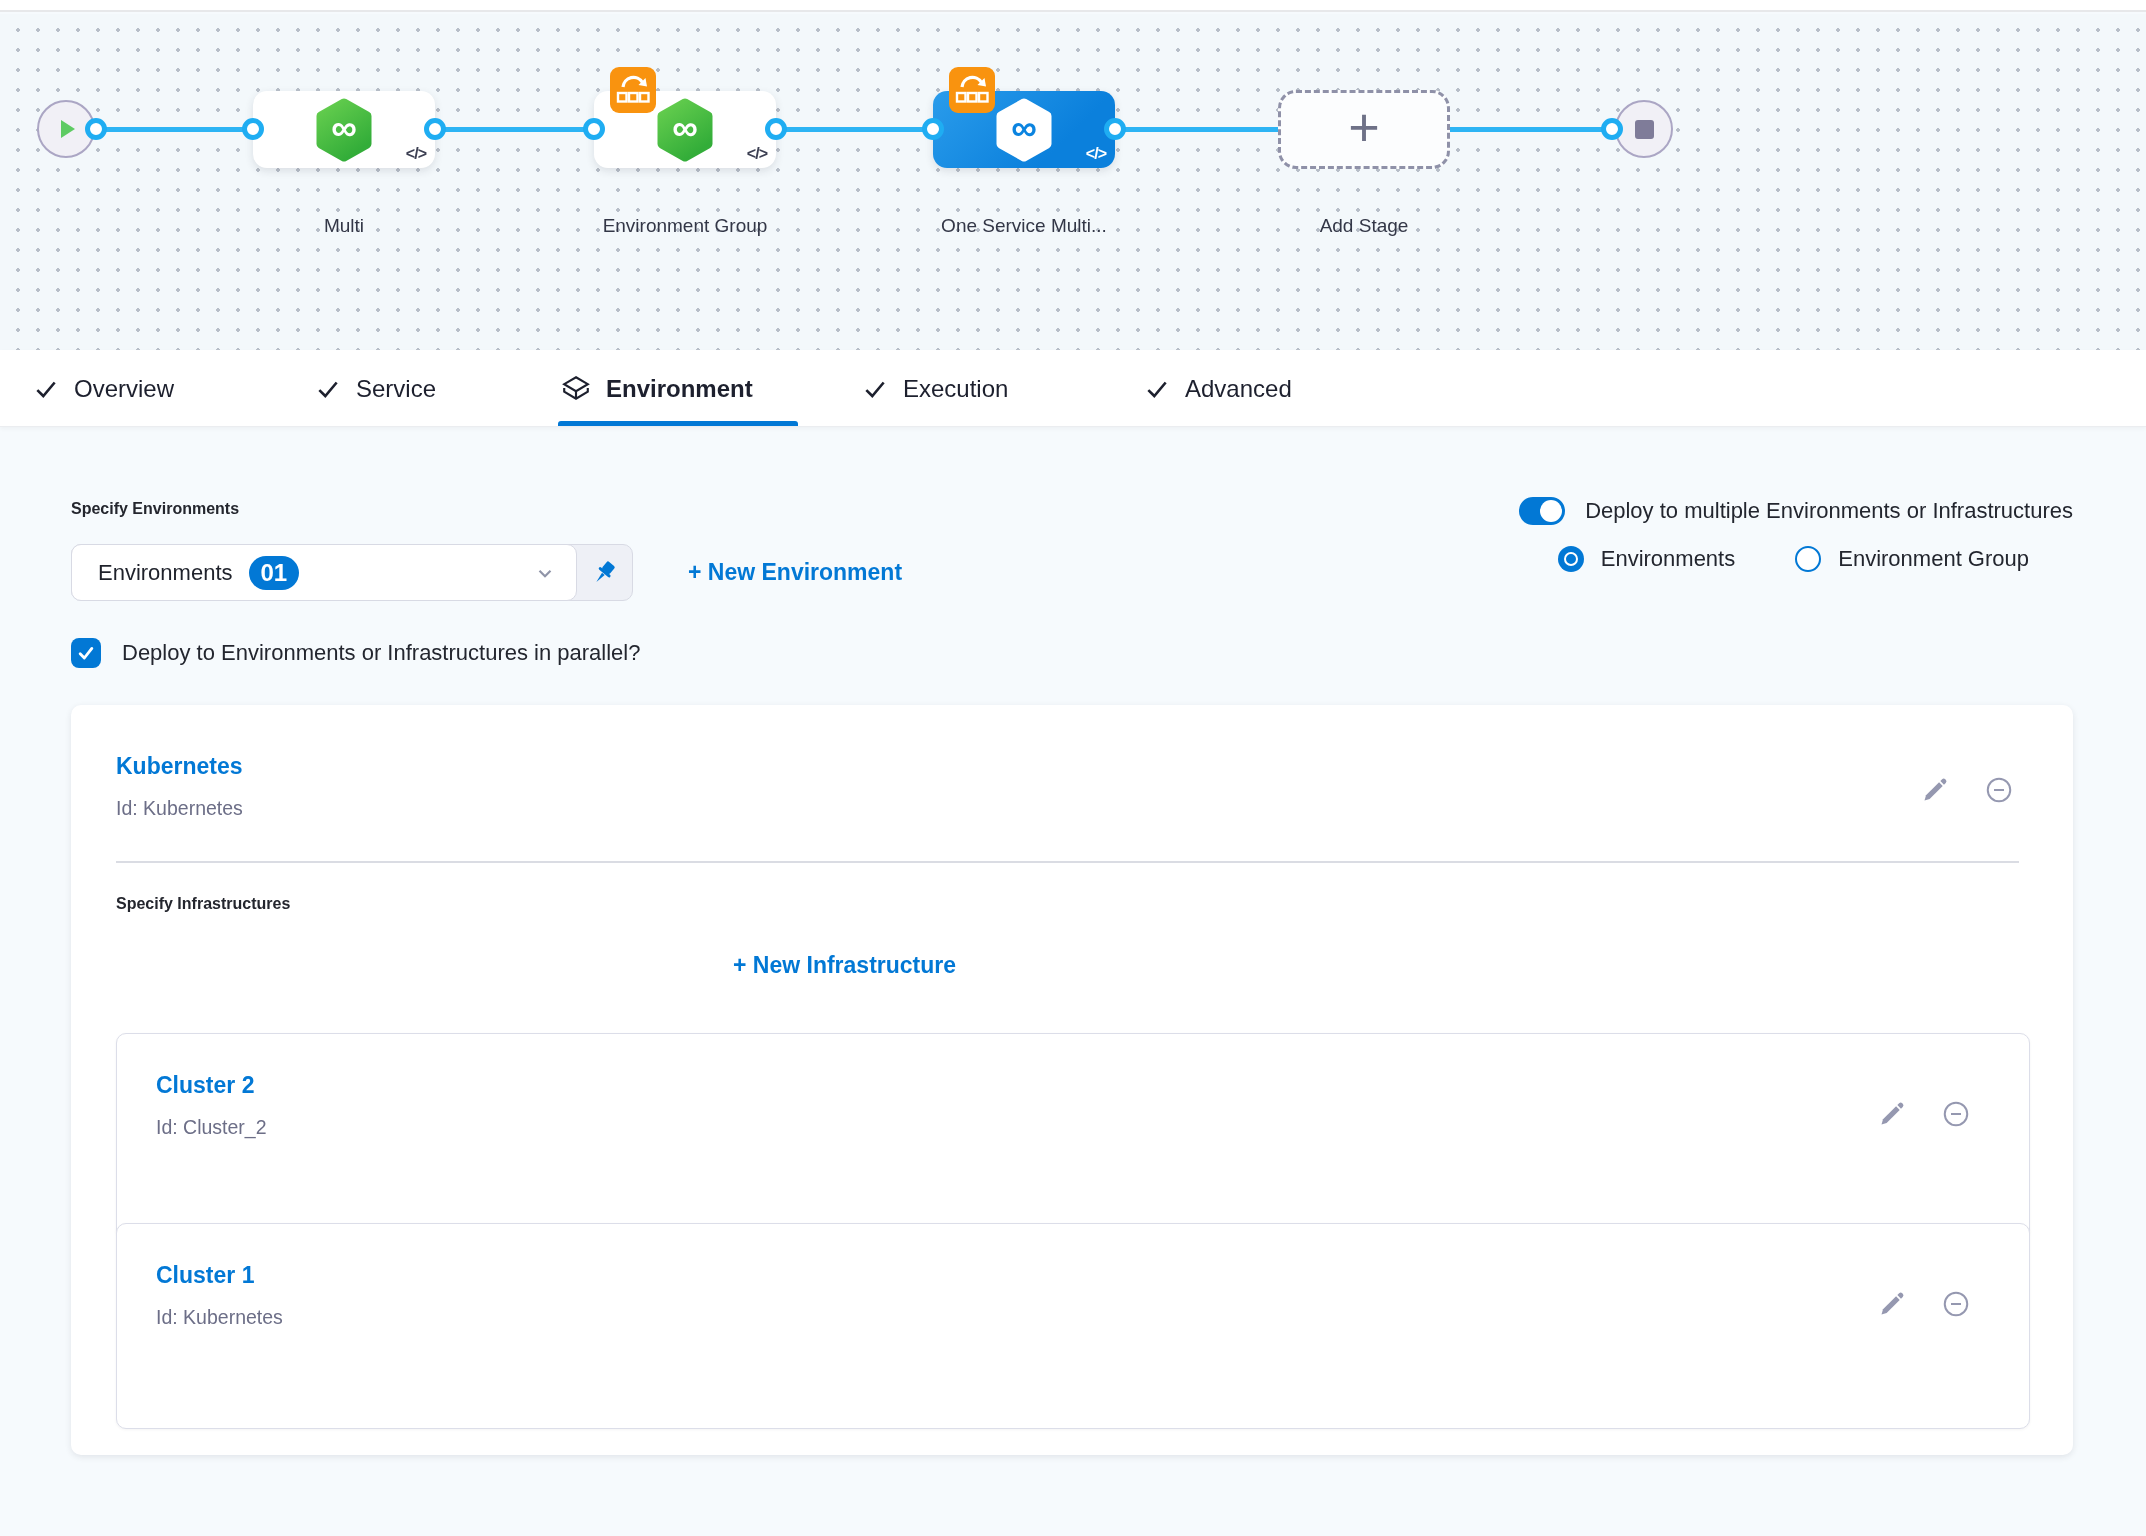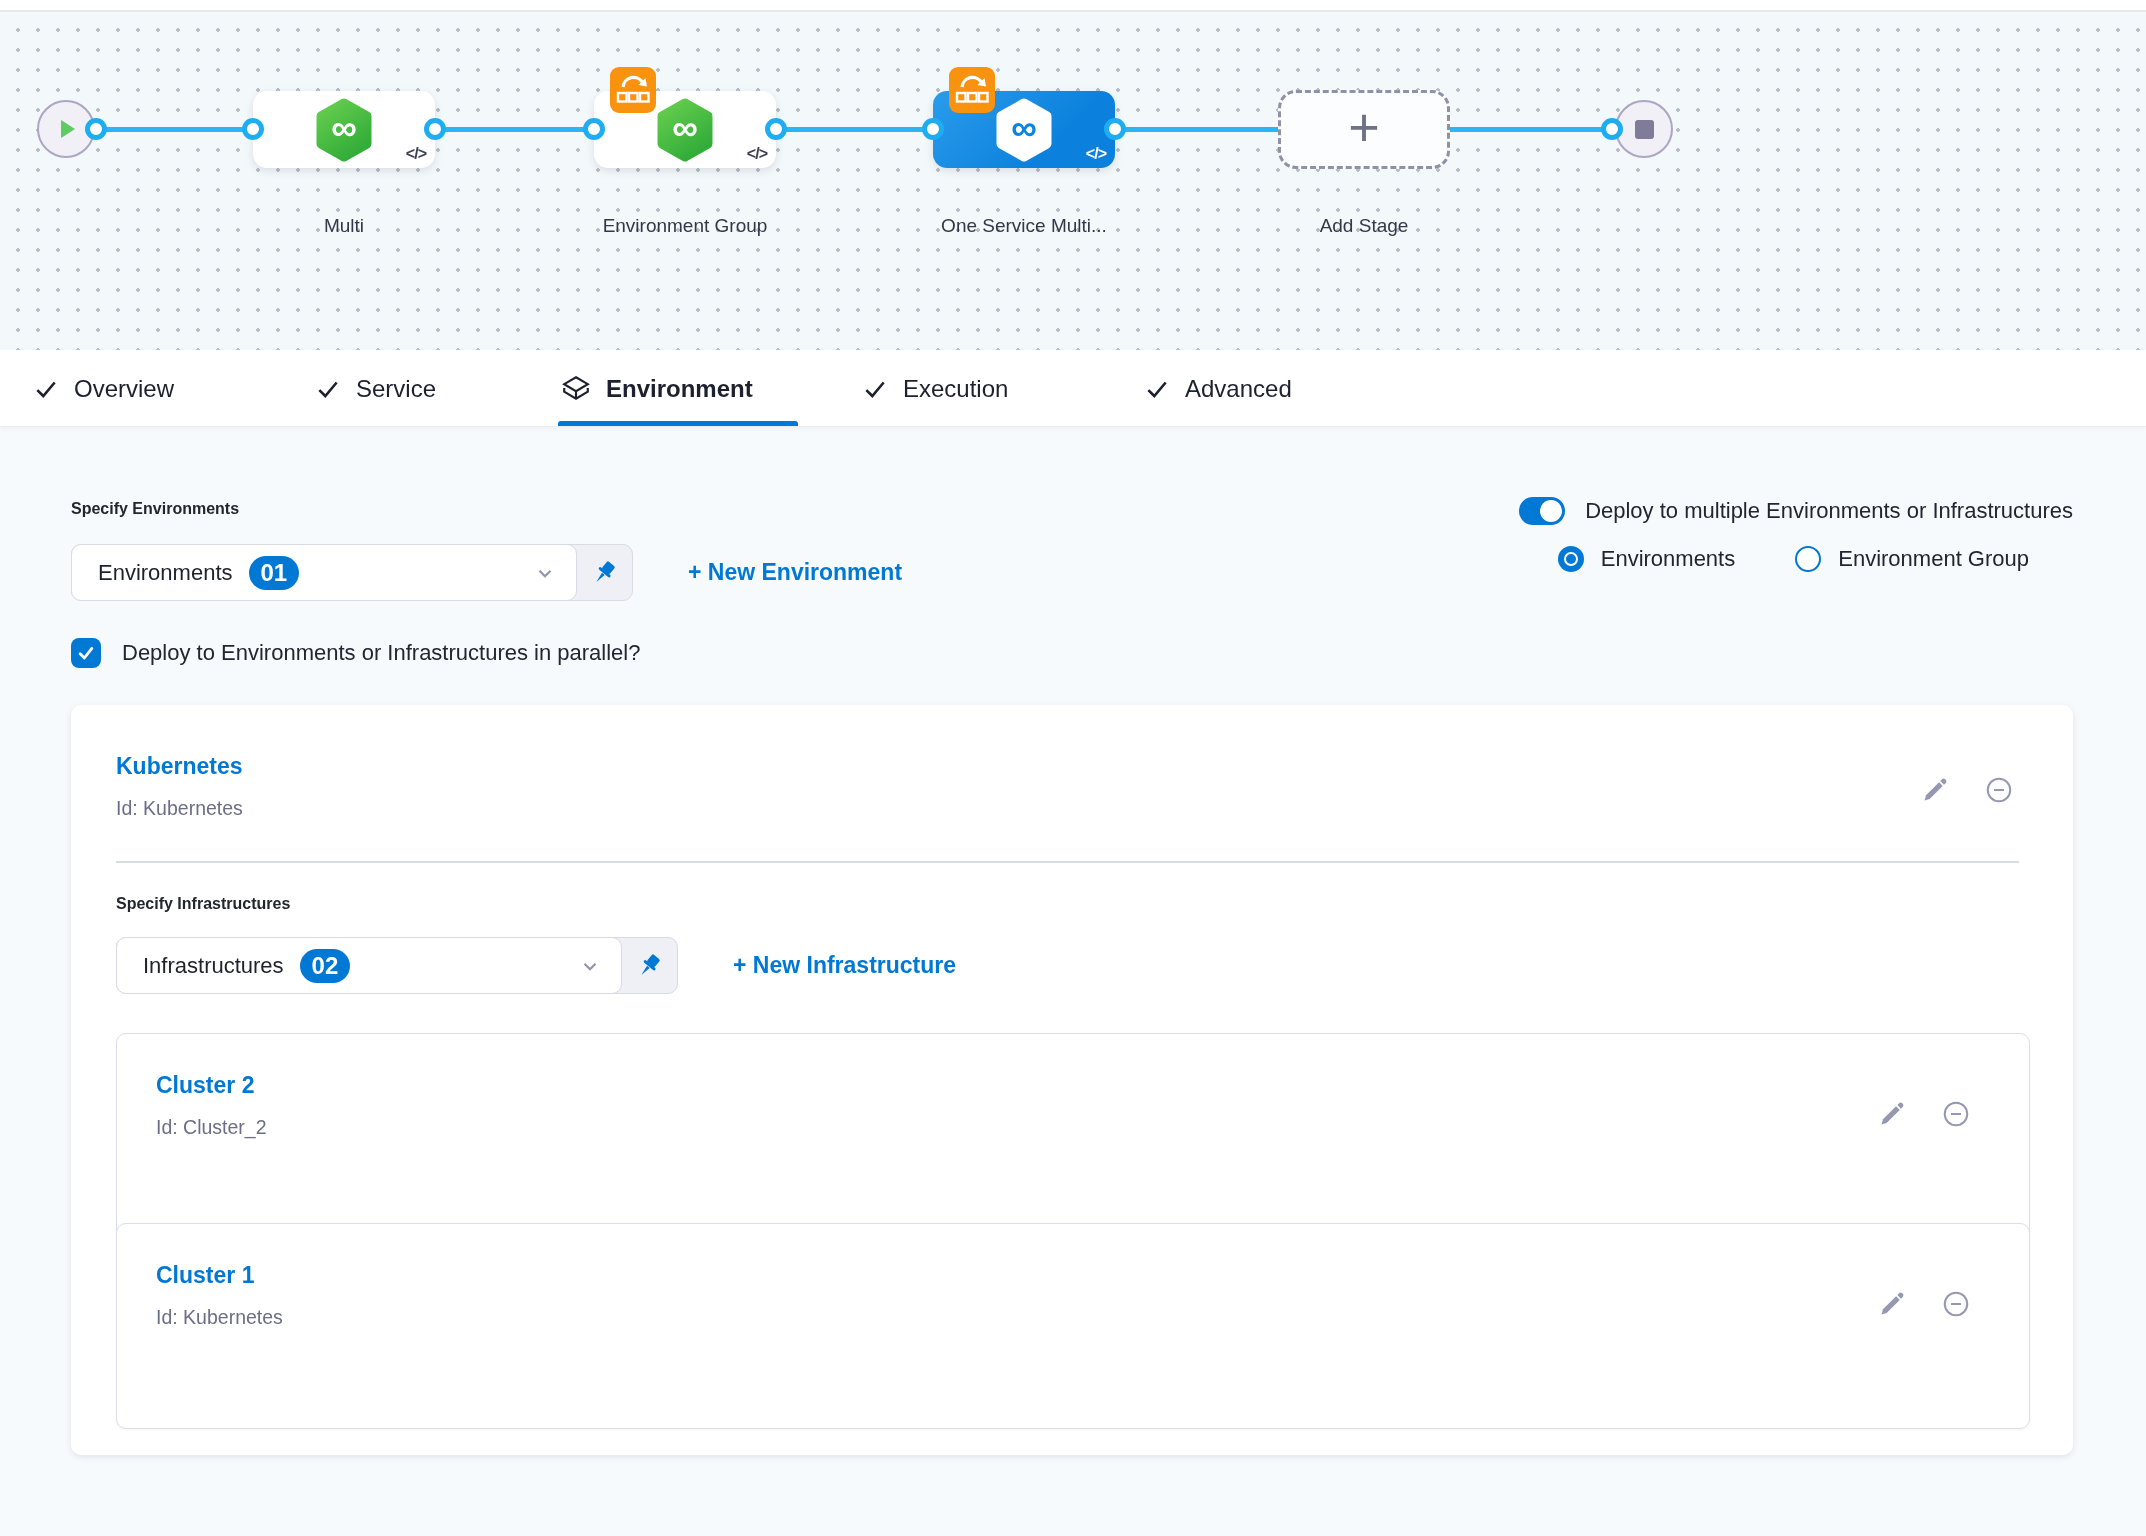--- a/index.html
+++ b/index.html
@@ -254,36 +254,20 @@
     </svg>
     <svg class="icon-btn" style="right:59px; top:70px;" width="30" height="30" viewBox="0 0 24 24" fill="none" stroke="#9598b0" stroke-width="1.6">
       <circle cx="12" cy="12" r="9"></circle>
         <line x1="8" y1="12" x2="16" y2="12"></line>
     </svg>
 
     <div class="divider"></div>
 
     <div class="section-label" style="left:45px; top:190px;">Specify Infrastructures</div>
 
-    <div class="dd" style="left:45px; top:232px;">
-      <div class="dd-main">
-        <span class="dd-label">Infrastructures</span>
-        <span class="pill">02</span>
-        <svg class="dd-chevron" width="22" height="22" viewBox="0 0 24 24" fill="none" stroke="#9095a8" stroke-width="2.4">
-            <polyline points="6,9.5 12,15.5 18,9.5"></polyline>
-          </svg>
-      </div>
-      <svg class="dd-pin" width="30" height="30" viewBox="0 0 24 24">
-        <g transform="rotate(40 12 12)" fill="#0278d5">
-          <rect x="8" y="2.5" width="8" height="8" rx="1.5"></rect>
-          <rect x="6.2" y="10" width="11.6" height="2.4" rx="1.2"></rect>
-          <polygon points="12,21.5 10.6,12.8 13.4,12.8"></polygon>
-        </g>
-      </svg>
-    </div>
     <div class="blue-link" style="left:662px; top:247px;text-align:center;">+ New Infrastructure</div>
 
     <div class="infra-card" style="top:328px;">
       <div class="entity-name" style="left:39px; top:38px;">Cluster 2</div>
       <div class="entity-id" style="left:39px; top:82px;">Id: Cluster_2</div>
       <svg class="icon-btn" style="right:123px; top:66px;" width="28" height="28" viewBox="0 0 24 24" fill="#9598b0">
         <path d="M3 21l1.3-4.4L15.5 5.4l3.1 3.1L7.4 19.7 3 21z"></path>
         <path d="M16.6 4.3l1.5-1.5a1.9 1.9 0 0 1 2.7 0l.4.4a1.9 1.9 0 0 1 0 2.7l-1.5 1.5-3.1-3.1z"></path>
       </svg>
       <svg class="icon-btn" style="right:58px; top:65px;" width="30" height="30" viewBox="0 0 24 24" fill="none" stroke="#9598b0" stroke-width="1.6">

